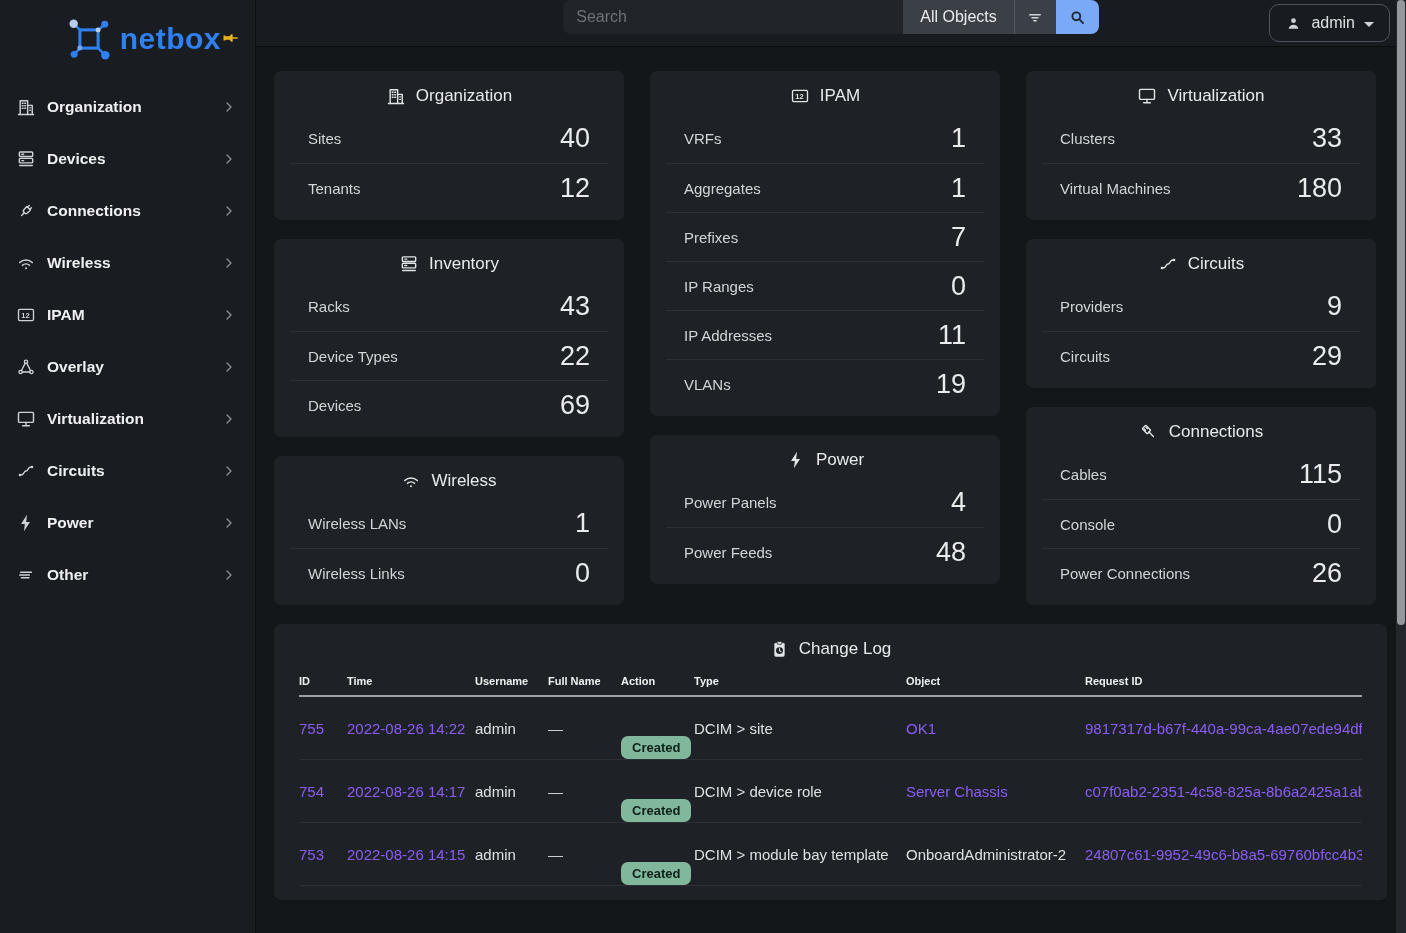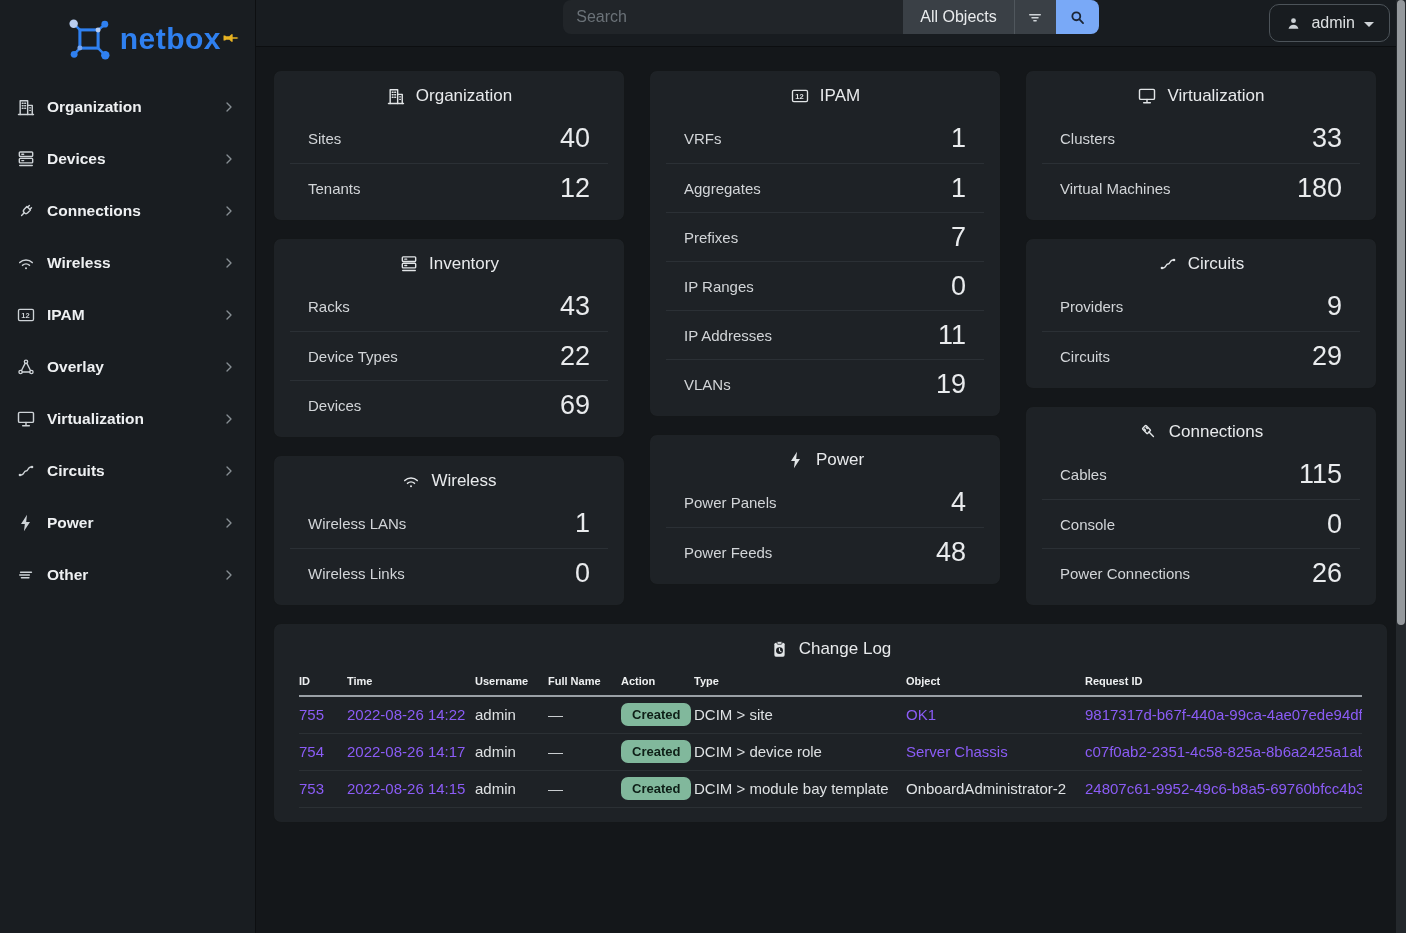--- a/index.html
+++ b/index.html
@@ -59,21 +59,21 @@
   
   .changelog { margin:17px 18px 0 17px; }
   .cl-body { padding:0 25px 14px; }
   table { width:100%; border-collapse:collapse; table-layout:fixed; }
   th { text-align:left; font-size:11px; color:#eef0f1; padding:10px 8px 8px 0;
     border-bottom:2px solid #9aa0a6; }
   td { font-size:15px; color:#dee1e3; padding:0 8px 0 0; height:37px;
     border-bottom:1px solid #2b3034; white-space:nowrap; overflow:hidden; }
   a.lnk { color:#8b5cf6; text-decoration:none; cursor:pointer; }
   .badge-green { display:inline-block; background:#81b89c; color:#0e1f17; font-size:13px;
-    font-weight:bold; padding:4px 11px; border-radius:7px; }
+    font-weight:bold; padding:4px 11px; border-radius:7px;margin-top:39px; }
   .dash { color:#c9cdd0; }
 
   
   .scrollbar-track { position:fixed; right:0; top:0; width:10px; height:100%; background:#24282c; z-index:9; }
   .scrollbar-thumb { position:absolute; top:0; left:1px; width:8px; height:625px;
     background:#95999d; border-radius:4px; cursor:grab; }
 
   svg { display:block; }
 </style>
 </head>

